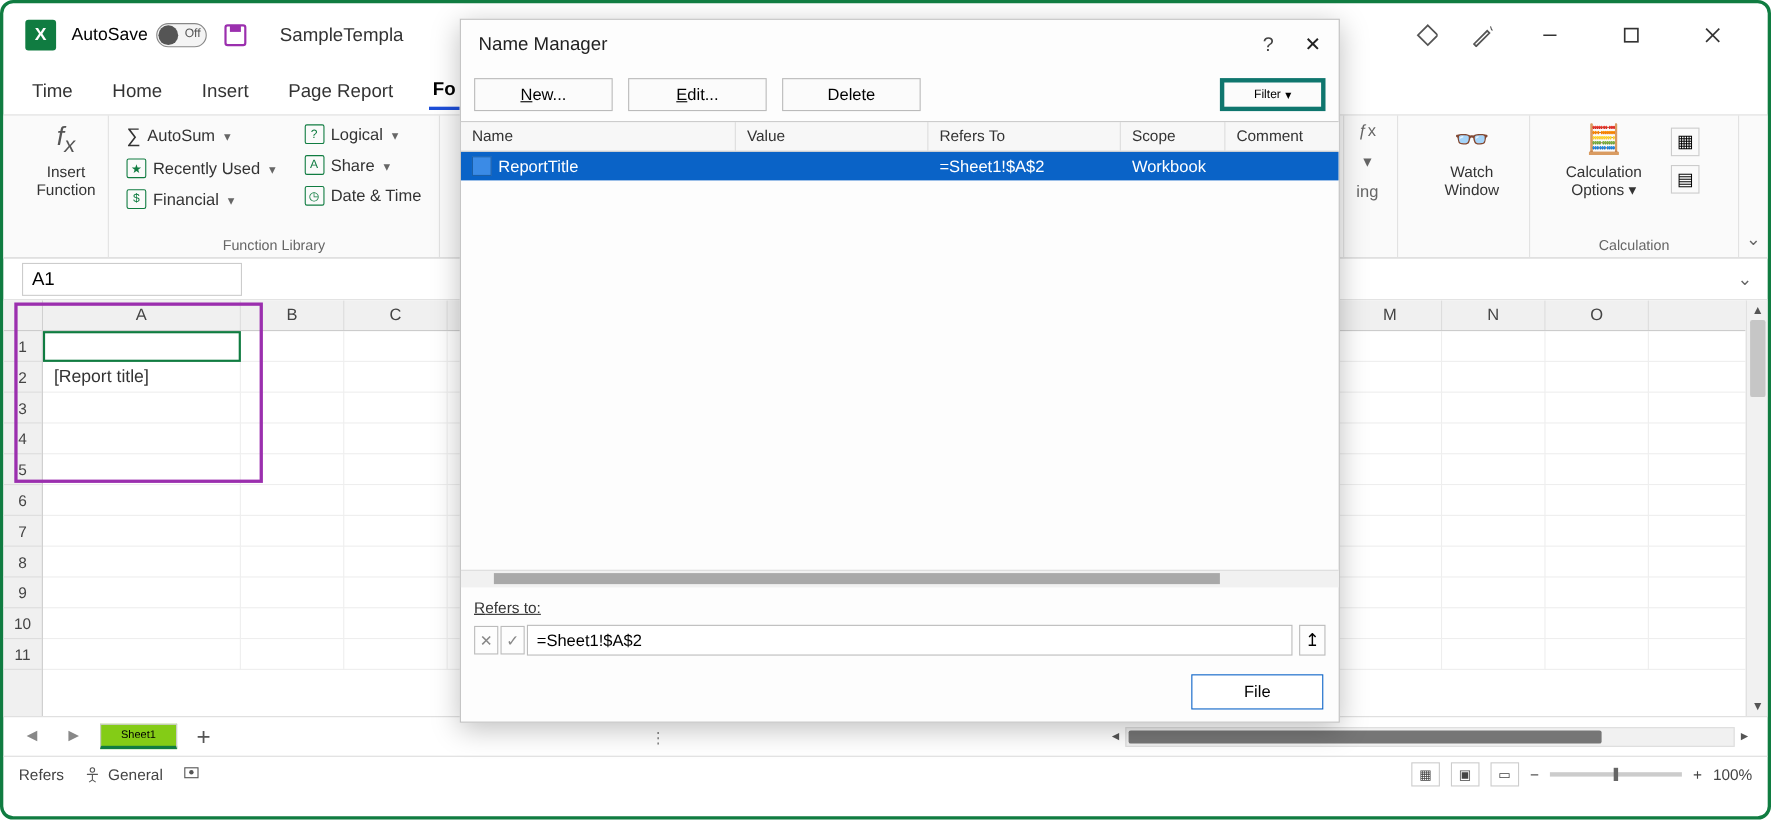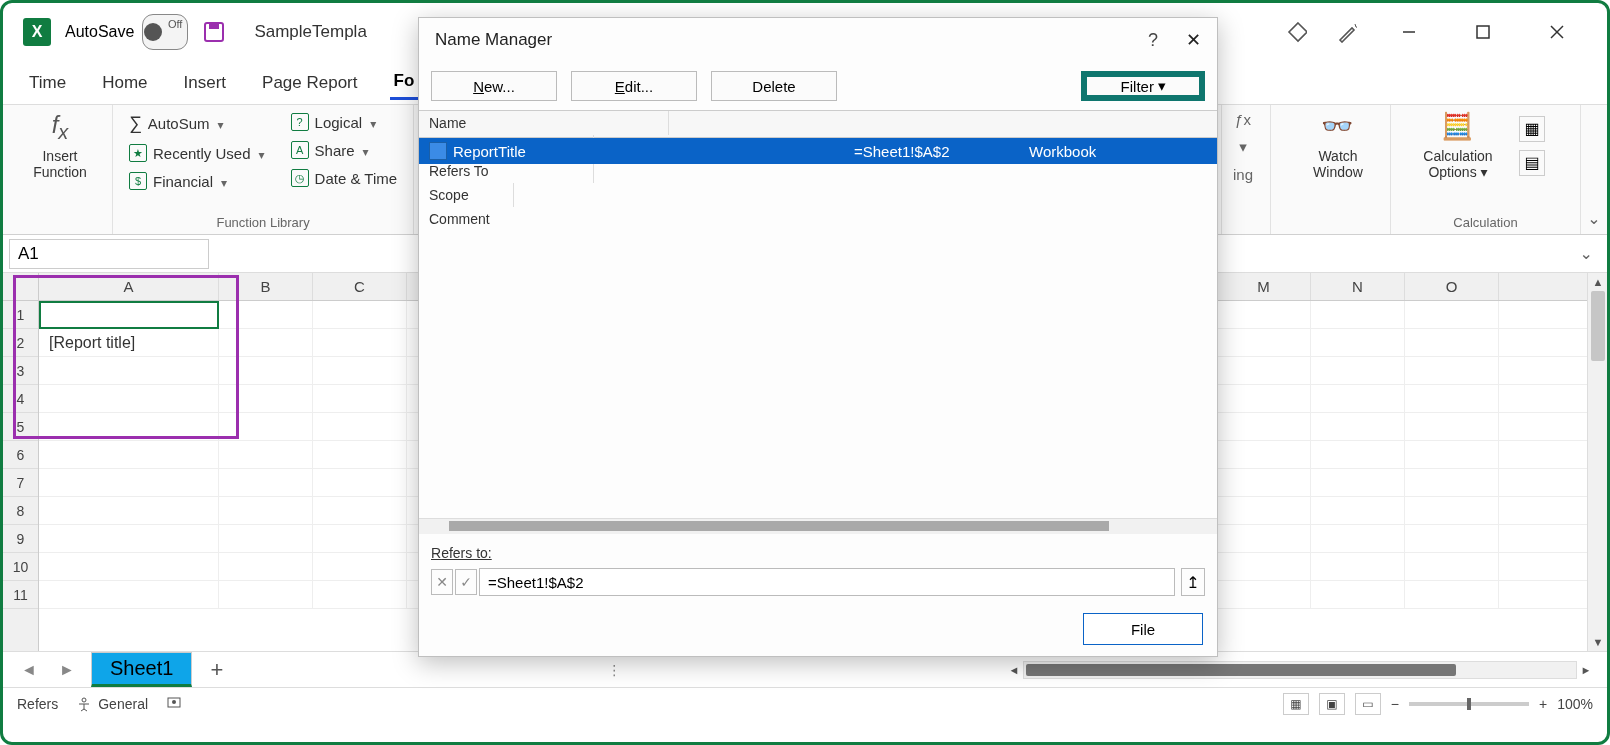--- a/index.html
+++ b/index.html
@@ -2,21 +2,21 @@
 <html><head>
 <meta charset="utf-8">
 <style>
   * { box-sizing: border-box; margin: 0; padding: 0; font-family: "Segoe UI", Arial, sans-serif; }
   body { width: 1610px; height: 745px; background: #fff; border: 3px solid #107c41; border-radius: 12px; overflow: hidden; position: relative; }
 
   
   .titlebar { height: 58px; display: flex; align-items: center; padding: 0 10px; gap: 14px; }
   .excel-icon { width: 28px; height: 28px; background:#107c41; border-radius:3px; display:flex;align-items:center;justify-content:center;color:#fff;font-weight:bold;font-size:16px; margin-left:10px;}
   .autosave { display:flex; align-items:center; gap:8px; font-size:16px;}
-  .toggle { width:46px; height:36px; border:1px solid #888; border-radius:11px; display:flex; align-items:center; padding:1px; background:#f4f4f4; position:relative;}
+  .toggle { width:46px; height:22px; border:1px solid #888; border-radius:11px; display:flex; align-items:center; padding:1px; background:#f4f4f4; position:relative;}
   .toggle-knob { width:18px;height:18px;border-radius:50%;background:#555; }
   .toggle-label { font-size:11px; position:absolute; right:5px; top:3px; color:#555;}
   .save-icon { color:#9b2fae; }
   .doc-title { font-size:17px; color:#333; margin-left:14px;}
   .titlebar-right { margin-left:auto; display:flex; align-items:center; gap:30px; padding-right:18px;}
   .tb-icon { width:20px; height:20px; display:flex;align-items:center;justify-content:center; color:#555; }
   .win-btn { width:44px;height:30px;display:flex;align-items:center;justify-content:center;color:#333;}
 
   
   .tabs-row { height:44px; display:flex; align-items:center; padding:0 22px; gap:28px; border-bottom:1px solid #ddd; position:relative;}
@@ -38,21 +38,21 @@
   .lib-item { display:flex; align-items:center; gap:6px; color:#333; white-space:nowrap; padding:2px 4px;}
   .lib-item .caret::after { content:"▾"; font-size:12px; color:#666; margin-left:2px;}
   .lib-item .sml-icon { width:18px;height:18px;border:1px solid #107c41; display:inline-flex;align-items:center;justify-content:center;font-size:11px; color:#107c41; border-radius:2px;}
   .group.right { margin-left:auto;}
   .vert-btn { display:flex; flex-direction:column; align-items:center; justify-content:center; gap:6px; font-size:14px; color:#333; width:110px; text-align:center;}
   .vert-btn .big-icon { font-size:26px;}
   .collapse-caret { width:26px; display:flex;align-items:flex-end;justify-content:center;color:#666; padding-bottom:6px;}
 
   
   .namebox-row { height:38px; display:flex; align-items:center; border-bottom:1px solid #ddd;}
-  .namebox { width:200px; height:30px; border:1px solid #ccc; margin-left:6px; padding:2px 8px; font-size:17px; display:flex;align-items:center;}
+  .namebox { width:200px; height:30px; border:1px solid #ccc; margin-left:17px; padding:2px 8px; font-size:17px; display:flex;align-items:center;}
   .nb-caret { margin-left:auto; color:#666;}
 
   
   .grid-area { position:relative; height:378px; overflow:hidden; display:flex;}
   .row-headers { width:36px; background:#f0f0f0; border-right:1px solid #ccc; display:flex; flex-direction:column;}
   .corner { height:28px; border-bottom:1px solid #ccc; background:#f0f0f0;}
   .rh { height:28px; border-bottom:1px solid #ddd; display:flex;align-items:center;justify-content:center; font-size:14px; color:#444;}
   .cols-rows { flex:1; overflow:hidden;}
   .col-headers { height:28px; display:flex; background:#f0f0f0; border-bottom:1px solid #ccc;}
   .ch { border-right:1px solid #ddd; display:flex;align-items:center;justify-content:center; font-size:15px; color:#444;}
@@ -66,21 +66,21 @@
   .v-scroll { width:20px; background:#f1f1f1; border-left:1px solid #ddd; position:relative;}
   .v-thumb { position:absolute; top:18px; left:3px; width:14px; height:70px; background:#c6c6c6; border-radius:2px;}
   .v-arrow { position:absolute; left:0; width:20px; height:18px; display:flex;align-items:center;justify-content:center; color:#555; font-size:11px;}
 
   
   .hl { position:absolute; border:3px solid #9b2fae; pointer-events:none;}
 
   
   .sheet-row { height:36px; border-top:1px solid #ddd; display:flex; align-items:center; padding:0 12px; gap:10px;}
   .nav-arrow { width:28px; height:24px; display:flex;align-items:center;justify-content:center; color:#888; border:1px solid transparent;}
-  .sheet-tab { padding:4px 18px; border:1px solid #ccc; border-bottom:3px solid #107c41; background:#0ea5e9; font-size:20px;}
+  .sheet-tab { padding:4px 18px; border:1px solid #ccc; border-bottom:3px solid #107c41; background:#84cc16; font-size:10px;}
   .add-sheet { font-size:22px; color:#555; padding:0 8px;}
   .h-scroll { margin-left:auto; display:flex; align-items:center; width:590px; height:20px;}
   .h-scroll-arrow { width:18px;height:18px; display:flex;align-items:center;justify-content:center;color:#555;font-size:11px;}
   .h-track { flex:1; height:18px; background:#f1f1f1; border:1px solid #ddd; position:relative;}
   .h-thumb { position:absolute; left:2px; top:2px; height:12px; width:430px; background:#767676; border-radius:2px;}
   .grip { color:#888; font-size:14px; margin:0 8px;}
 
   
   .statusbar { height:32px; border-top:1px solid #ddd; display:flex; align-items:center; padding:0 14px; font-size:14px; color:#444; gap:18px;}
   .statusbar .right { margin-left:auto; display:flex; align-items:center; gap:10px;}
@@ -90,22 +90,22 @@
 
   
   .dialog { position:absolute; left:415px; top:14px; width:800px; height:640px; background:#fdfdfd; border:1px solid #bfbfbf; box-shadow:0 6px 24px rgba(0,0,0,.25); display:flex; flex-direction:column;}
   .dlg-title { height:44px; display:flex; align-items:center; padding:0 16px; font-size:17px; color:#222;}
   .dlg-title .ctrls { margin-left:auto; display:flex; gap:28px; align-items:center;}
   .dlg-help { font-size:18px; color:#444;}
   .dlg-close { font-size:18px;}
   .dlg-toolbar { height:48px; display:flex; align-items:center; padding:0 12px; gap:14px;}
   .dlg-btn { width:126px; height:30px; border:1px solid #bbb; background:#fbfbfb; font-size:15px; display:flex;align-items:center;justify-content:center;}
   .dlg-btn u { text-decoration:underline;}
-  .filter-btn { margin-left:auto; width:124px; height:30px; border:6px solid #0f766e; background:#fbfbfb; font-size:15px; display:flex;align-items:center;justify-content:center; gap:4px;}
-  .list-head { height:28px; display:flex; border-top:1px solid #ccc; border-bottom:1px solid #ccc; background:#f7f7f7; margin:0 0px;flex-direction:column;}
+  .filter-btn { margin-left:auto; width:96px; height:30px; border:4px solid #0f766e; background:#fbfbfb; font-size:11px; display:flex;align-items:center;justify-content:center; gap:4px;}
+  .list-head { height:28px; display:flex; border-top:1px solid #ccc; border-bottom:1px solid #ccc; background:#f7f7f7; margin:0 0px;}
   .lh { padding:4px 10px; font-size:14px; color:#333; border-right:1px solid #ddd;}
   .lh.name{width:250px;} .lh.value{width:175px;} .lh.refers{width:175px;} .lh.scope{width:95px;} .lh.comment{flex:1; border-right:none;}
   .list-body { flex:1; overflow:auto; position:relative;}
   .list-row { height:26px; display:flex; align-items:center; background:#0a63c7; color:#fff; font-size:15px;}
   .lc { padding:0 10px; overflow:hidden; white-space:nowrap;}
   .lc.name{width:250px; display:flex;align-items:center;gap:6px;} .lc.value{width:175px;} .lc.refers{width:175px;} .lc.scope{width:95px;} .lc.comment{flex:1;}
   .name-icon { width:18px;height:18px; background:#3b8be6; border:1px solid #1a5fa8; display:inline-block;}
   .list-hscroll { height:16px; background:#f1f1f1; border-top:1px solid #ddd; position:relative; margin:0;}
   .list-hthumb{ position:absolute; left:30px; top:2px; height:10px; width:660px; background:#a9a9a9;}
   .refers-section { padding:10px 12px 6px 12px;}
@@ -168,21 +168,21 @@
 
 <div class="tabs-row">
   <span class="tab">Time</span>
   <span class="tab">Home</span>
   <span class="tab">Insert</span>
   <span class="tab">Page Report</span>
   <span class="tab active">Fo</span>
 </div>
 
 <div class="ribbon">
-  <div class="group" style="width:110px;">
+  <div class="group" style="width:96px;">
     <div class="insert-fn">
       <span class="fn-icon">f<sub>x</sub></span>
       <span style="white-space:pre-line;">Insert
 Function</span>
     </div>
     <div></div>
   </div>
   <div class="group" style="flex:0 0 290px;">
     <div class="lib-col">
       <div class="lib-items">

